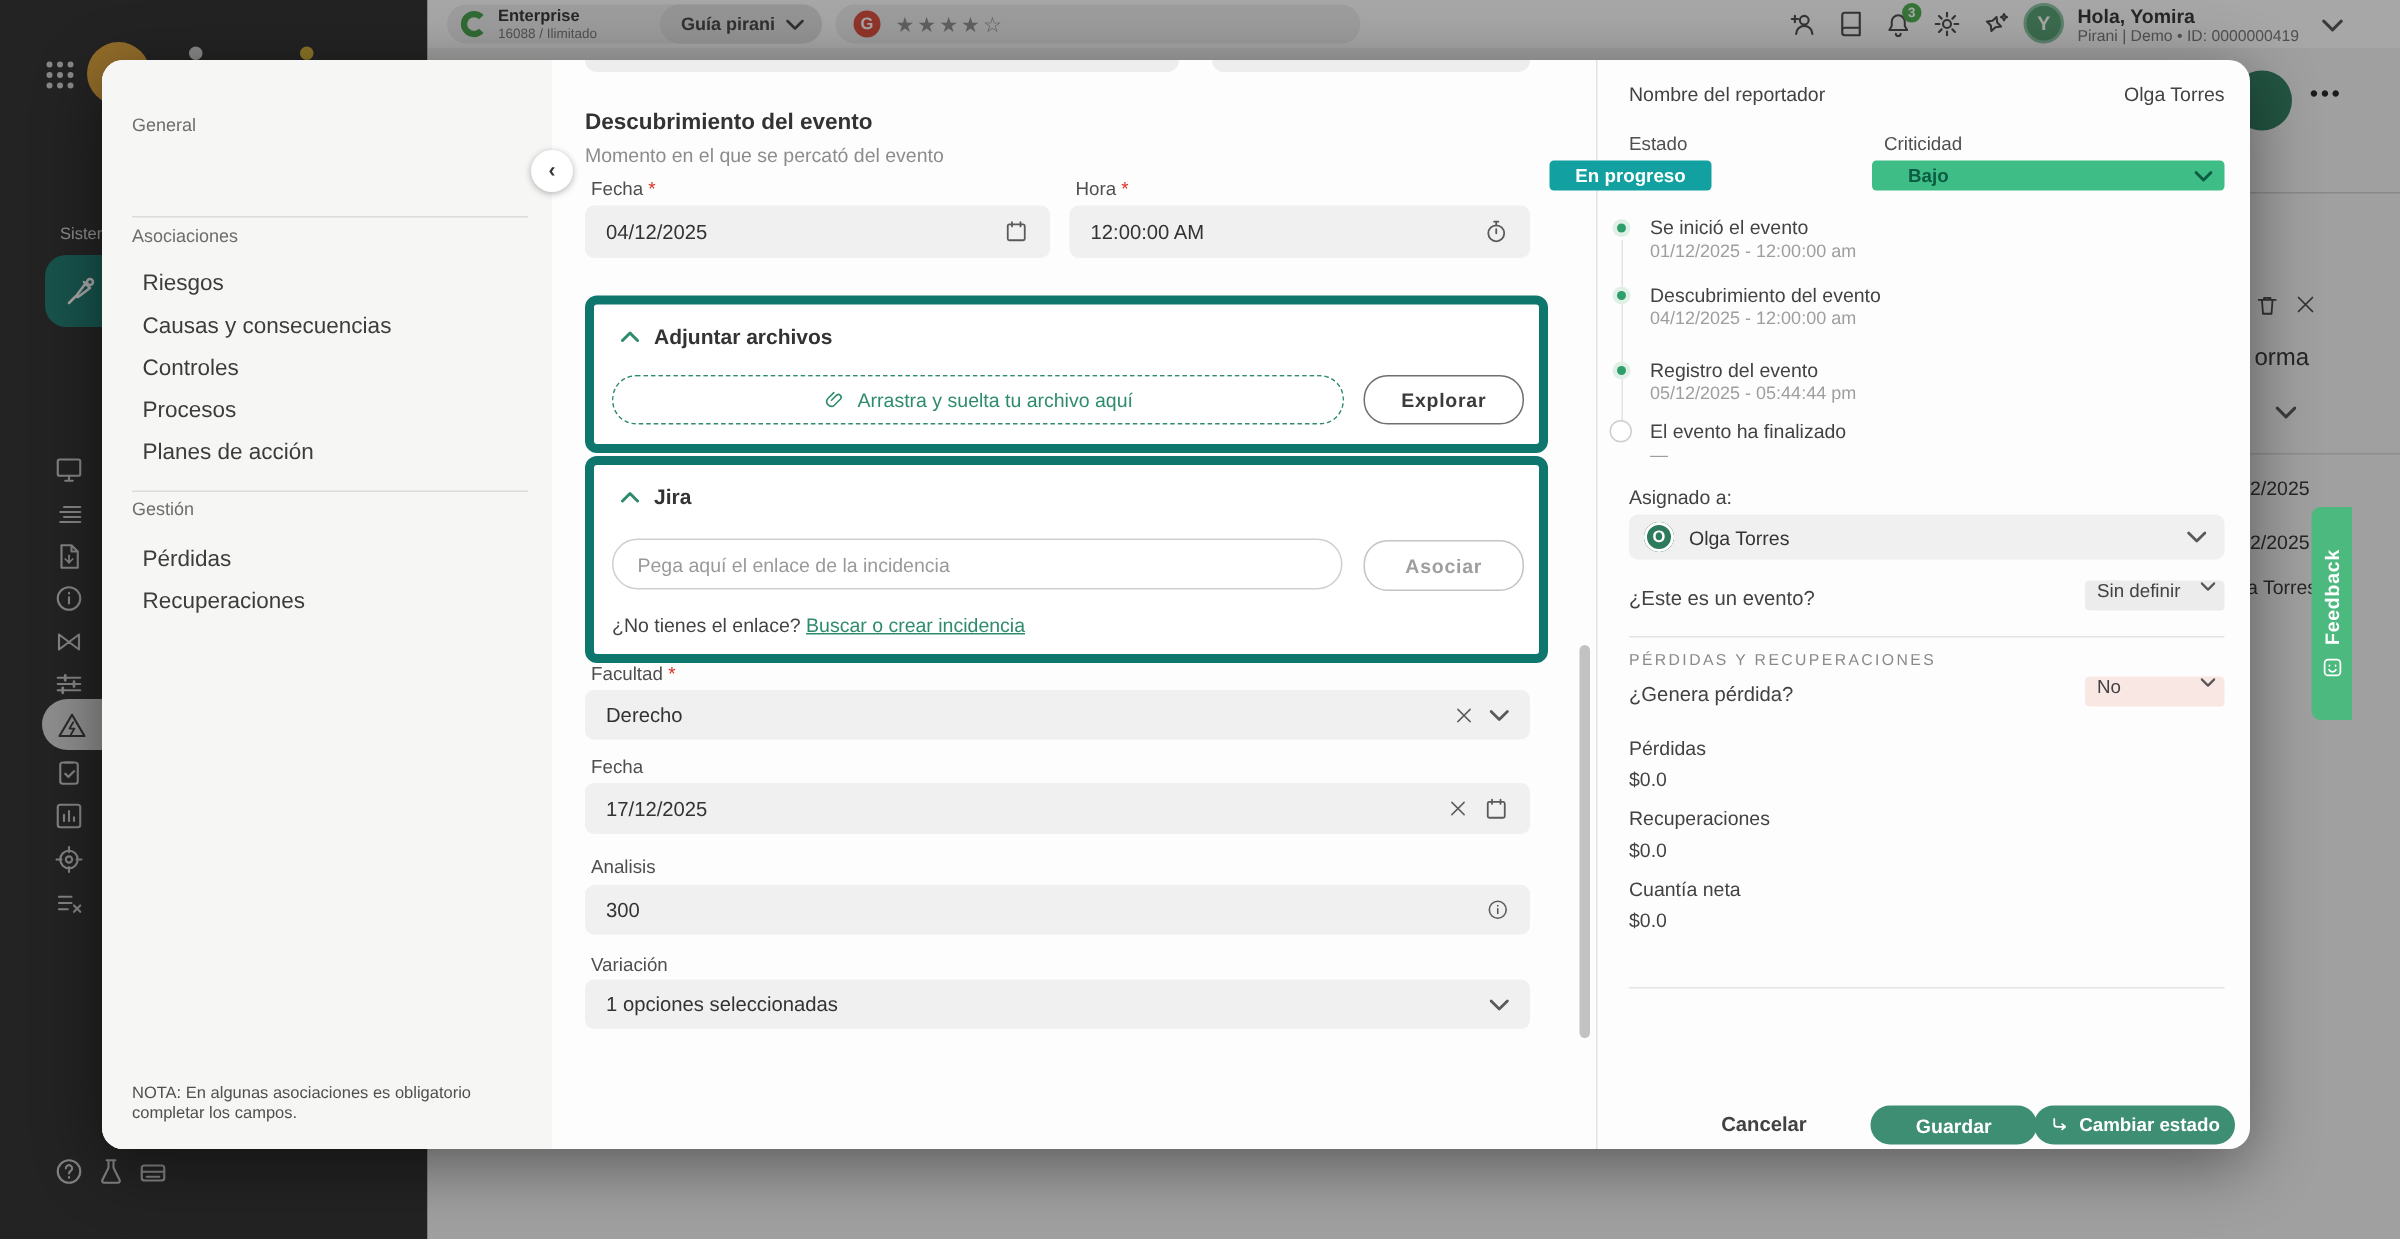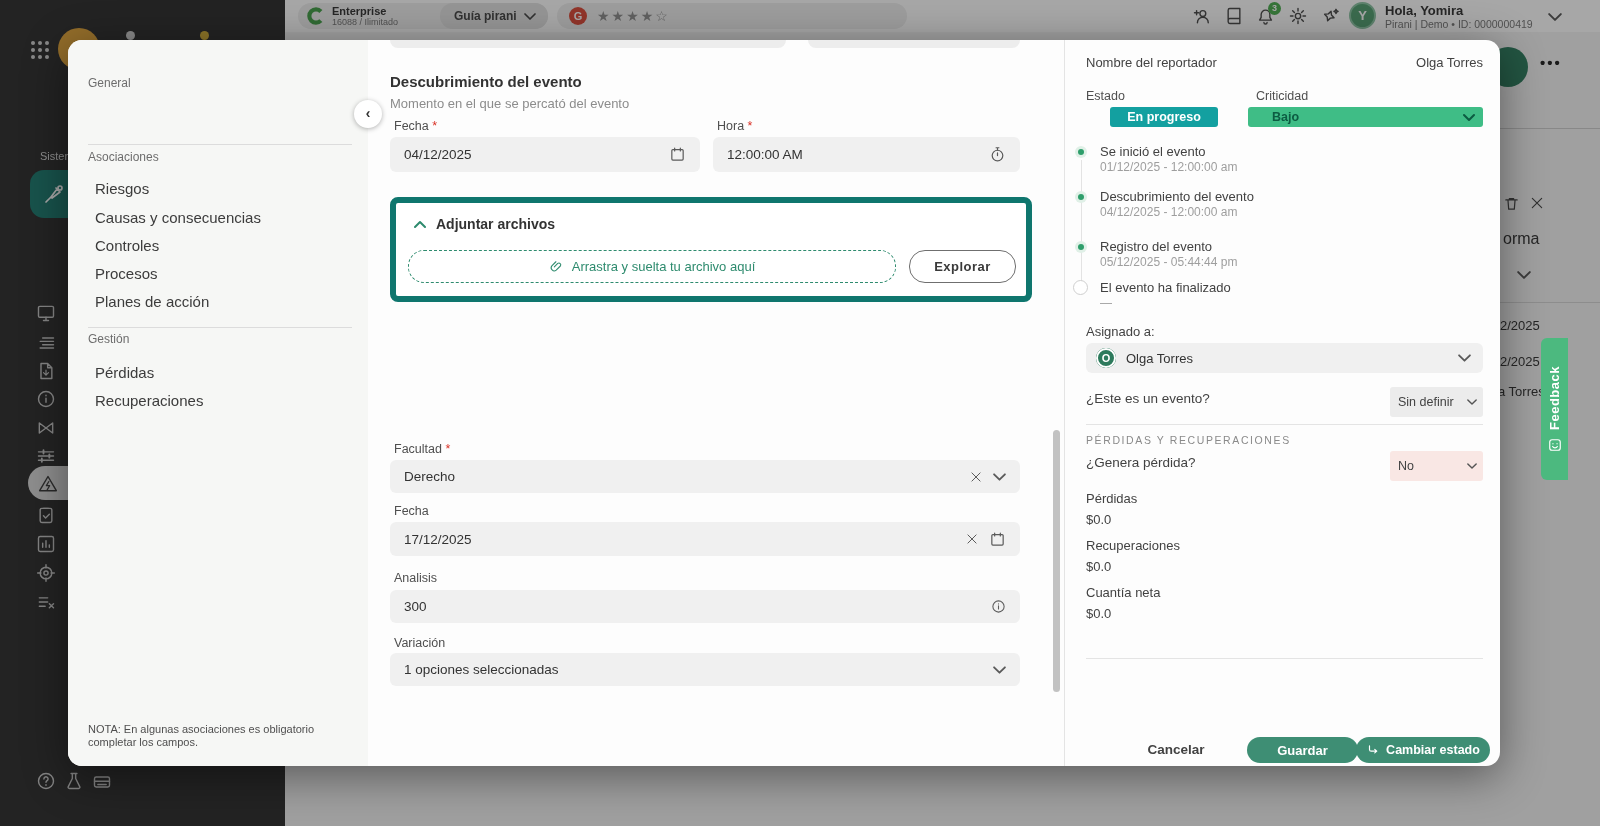--- a/index.html
+++ b/index.html
@@ -53,21 +53,21 @@
   .glink{color:#2e8b6e;text-decoration:underline;}
   .scrollbar{position:absolute;width:7px;background:#c2c2c2;border-radius:4px;}
   .rpanel-border{position:absolute;left:996px;top:0;width:1px;height:726px;background:#e4e4e4;}
   .sm-lbl{font-size:13px;color:#424242;}
   .badge{position:absolute;border-radius:3px;font-size:12.5px;font-weight:bold;display:flex;align-items:center;justify-content:center;}
   .tl-title{font-size:13px;color:#424242;}
   .tl-date{font-size:12px;color:#9e9e9e;}
   .tl-dot{position:absolute;width:12px;height:12px;border-radius:50%;background:#e0f0e7;}
   .tl-dot::after{content:"";position:absolute;left:3px;top:3px;width:6px;height:6px;border-radius:50%;background:#2e9e6b;}
   .tl-open{position:absolute;width:15px;height:15px;border-radius:50%;border:1.5px solid #cfcfcf;background:#fff;box-sizing:border-box;}
-  .mini-select{position:absolute;height:30px;border-radius:3px;display:flex;align-items:center;
+  .mini-select{position:absolute;height:20px;border-radius:3px;display:flex;
     font-size:12.5px;color:#424242;padding:0 6px 0 8px;box-sizing:border-box;}
   .btn-solid{position:absolute;height:26px;border-radius:13px;background:#3e8e74;color:#fff;font-size:13px;
     font-weight:bold;display:flex;align-items:center;justify-content:center;gap:6px;}
   .sec-head{font-size:10.5px;color:#8a8a8a;letter-spacing:1.6px;}
 
   
   .feedback{position:absolute;right:32px;top:338px;width:27px;height:142px;background:#4cb97f;z-index:11;
     border-radius:6px 0 0 6px;display:flex;flex-direction:column;align-items:center;justify-content:center;gap:8px;}
   .feedback .vtext{writing-mode:vertical-rl;transform:rotate(180deg);color:#fff;font-size:13px;font-weight:bold;letter-spacing:.5px;}
 </style>
@@ -293,20 +293,34 @@
       <div class="abs card-title" style="left:40px;top:13px;">Adjuntar archivos</div>
       <div class="dropzone" style="left:12px;top:47px;width:486px;height:31px;">
         <svg class="ic" width="15" height="15" viewBox="0 0 24 24">
             <path d="M8.5 12.5 l5.5-5.5 a3 3 0 0 1 4.2 4.2 l-6.7 6.7 a5 5 0 0 1-7-7 l6.5-6.5"></path>
           </svg>
         <span>Arrastra y suelta tu archivo aquí</span>
       </div>
       <div class="btn-outline" style="left:513px;top:47px;width:105px;height:31px;">Explorar</div>
     </div>
 
+    <div class="card" style="left:322px;top:264px;width:630px;height:126px;">
+      <svg class="abs ic chev-up" style="left:18px;top:17px;" width="12" height="9" viewBox="0 0 12 8">
+          <path d="M1 6.5 l5-5 5 5" stroke-width="2"></path>
+        </svg>
+      <div class="abs card-title" style="left:40px;top:13px;">Jira</div>
+      <div class="jira-input" style="left:12px;top:49px;width:487px;height:34px;">
+        <span>Pega aquí el enlace de la incidencia</span>
+      </div>
+      <div class="btn-outline disabled" style="left:513px;top:50px;width:105px;height:32px;">Asociar</div>
+      <div class="abs" style="left:12px;top:99px;font-size:13px;color:#424242;">
+        <span>¿No tienes el enlace?</span>
+        <span class="glink">Buscar o crear incidencia</span>
+      </div>
+    </div>
 
     <div class="abs lbl" style="left:326px;top:402px;"><span>Facultad</span> <span class="req">*</span></div>
     <div class="field" style="left:322px;top:420px;width:630px;height:33px;">
       <span class="grow">Derecho</span>
       <svg class="ic fic" width="14" height="14" viewBox="0 0 24 24">
           <path d="M5 5 l14 14 M19 5 L5 19"></path>
         </svg>
       <svg class="ic fic" width="13" height="10" viewBox="0 0 12 8">
           <path d="M1 1.5 l5 5 5-5"></path>
         </svg>
@@ -343,21 +357,21 @@
 
     <div class="scrollbar" style="left:985px;top:390px;height:262px;"></div>
 
     <div class="rpanel-border"></div>
 
     <div class="abs sm-lbl" style="left:1018px;top:15px;">Nombre del reportador</div>
     <div class="abs sm-lbl" style="left:1215px;top:15px;width:200px;text-align:right;">Olga Torres</div>
 
     <div class="abs lbl" style="left:1018px;top:49px;">Estado</div>
     <div class="abs lbl" style="left:1188px;top:49px;">Criticidad</div>
-    <div class="badge" style="left:1042px;top:67px;width:108px;height:20px;background:#13a0a0;color:#fff;">En progreso</div>
+    <div class="badge" style="left:965px;top:67px;width:108px;height:20px;background:#13a0a0;color:#fff;">En progreso</div>
     <div class="badge" style="left:1180px;top:67px;width:235px;height:20px;background:#3fbd86;color:#0c5c42;justify-content:flex-start;padding:0 8px;box-sizing:border-box;">
       <span style="flex:1;text-align:left;padding-left:16px;">Bajo</span>
       <svg class="ic" width="12" height="9" viewBox="0 0 12 8" style="stroke-width:2;">
           <path d="M1 1.5 l5 5 5-5"></path>
         </svg>
     </div>
 
     <div class="abs" style="left:1013px;top:120px;width:1px;height:125px;background:#e3e3e3;"></div>
     <div class="tl-dot" style="left:1007px;top:106px;"></div>
     <div class="abs tl-title" style="left:1032px;top:104px;">Se inició el evento</div>

